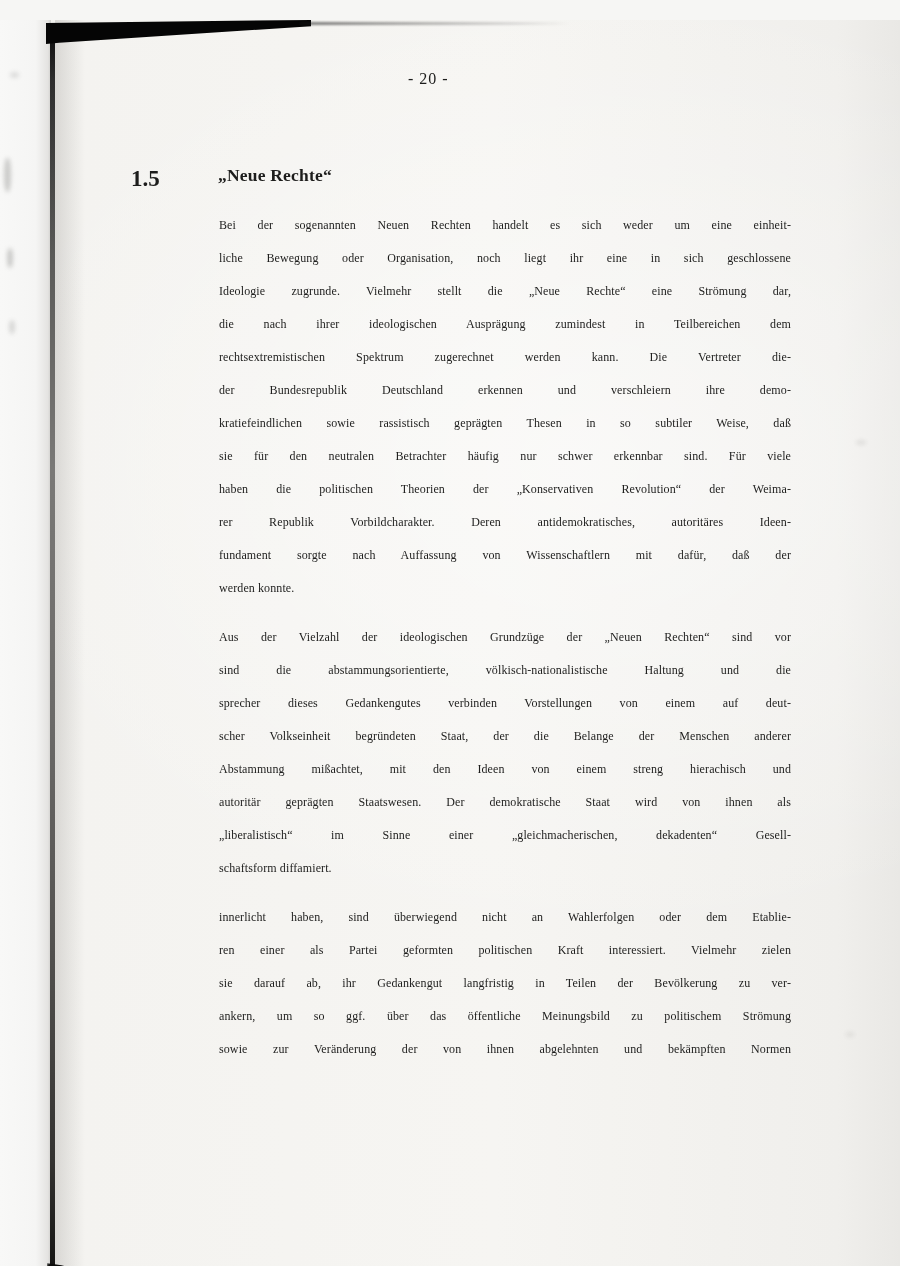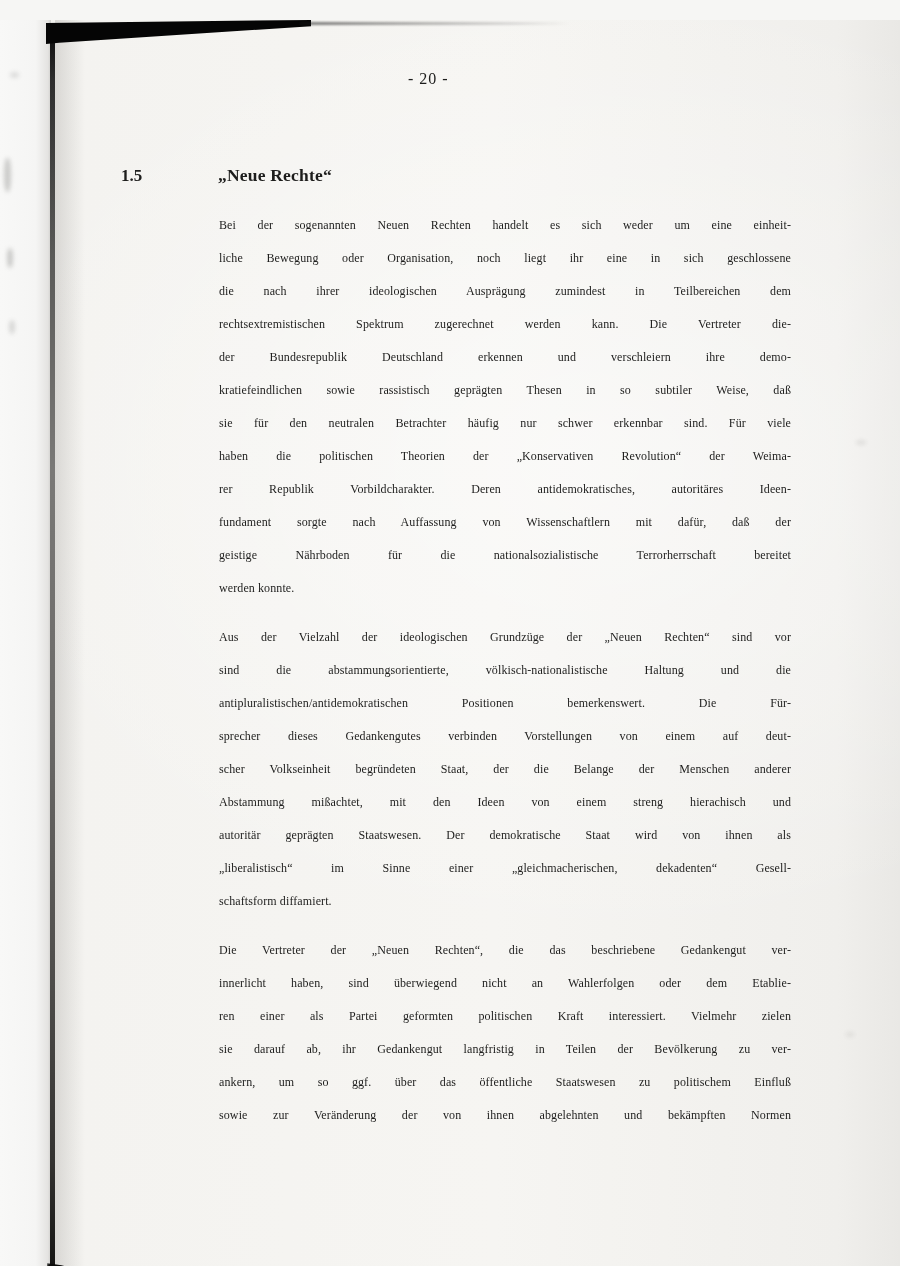--- a/index.html
+++ b/index.html
@@ -67,22 +67,22 @@
   .smudge.s6 { left: 846px; top: 1012px; width: 8px; height: 5px; opacity: .4; }
 
   .ink { color: #1d1d1c; }
 
   .page-number {
     position: absolute; left: 408px; top: 50px;
     font-size: 16px; letter-spacing: 1px;
   }
 
   .section-number {
-    position: absolute; left: 121px; top: 146px;
-    font-size: 17px; font-weight: bold;
+    position: absolute; left: 131px; top: 146px;
+    font-size: 23px; font-weight: bold;
   }
   .section-title {
     position: absolute; left: 218px; top: 145px;
     font-size: 17.5px; font-weight: bold; letter-spacing: 0.2px;
   }
 
   .body-text {
     position: absolute; left: 219px; top: 189px; width: 572px;
     font-size: 12px; letter-spacing: 0.1px;
   }
@@ -116,47 +116,45 @@
   <div class="page-number ink">- 20 -</div>
 
   <div class="section-number ink">1.5</div>
   <div class="section-title ink">„Neue Rechte“</div>
 
   <div class="body-text ink">
 
     <div class="para">
       <div class="line">Bei der sogenannten Neuen Rechten handelt es sich weder um eine einheit-</div>
       <div class="line">liche Bewegung oder Organisation, noch liegt ihr eine in sich geschlossene</div>
+      <div class="line">Ideologie zugrunde. Vielmehr stellt die „Neue Rechte“ eine Strömung dar,</div>
       <div class="line">die nach ihrer ideologischen Ausprägung zumindest in Teilbereichen dem</div>
       <div class="line">rechtsextremistischen Spektrum zugerechnet werden kann. Die Vertreter die-</div>
       <div class="line">der Bundesrepublik Deutschland erkennen und verschleiern ihre demo-</div>
       <div class="line">kratiefeindlichen sowie rassistisch geprägten Thesen in so subtiler Weise, daß</div>
       <div class="line">sie für den neutralen Betrachter häufig nur schwer erkennbar sind. Für viele</div>
       <div class="line">haben die politischen Theorien der „Konservativen Revolution“ der Weima-</div>
       <div class="line">rer Republik Vorbildcharakter. Deren antidemokratisches, autoritäres Ideen-</div>
       <div class="line">fundament sorgte nach Auffassung von Wissenschaftlern mit dafür, daß der</div>
-      <div class="line">geistige Nährboden für die nationalsozialistische Terrorherrschaft bereitet</div>
       <div class="line para-end">werden konnte.</div>
     </div>
 
     <div class="para">
       <div class="line">Aus der Vielzahl der ideologischen Grundzüge der „Neuen Rechten“ sind vor</div>
       <div class="line">sind die abstammungsorientierte, völkisch-nationalistische Haltung und die</div>
-      <div class="line">antipluralistischen/antidemokratischen Positionen bemerkenswert. Die Für-</div>
       <div class="line">sprecher dieses Gedankengutes verbinden Vorstellungen von einem auf deut-</div>
       <div class="line">scher Volkseinheit begründeten Staat, der die Belange der Menschen anderer</div>
       <div class="line">Abstammung mißachtet, mit den Ideen von einem streng hierachisch und</div>
       <div class="line">autoritär geprägten Staatswesen. Der demokratische Staat wird von ihnen als</div>
       <div class="line">„liberalistisch“ im Sinne einer „gleichmacherischen, dekadenten“ Gesell-</div>
       <div class="line para-end">schaftsform diffamiert.</div>
     </div>
 
     <div class="para">
-      <div class="line">Die Vertreter der „Neuen Rechten“, die das beschriebene Gedankengut ver-</div>
       <div class="line">innerlicht haben, sind überwiegend nicht an Wahlerfolgen oder dem Etablie-</div>
       <div class="line">ren einer als Partei geformten politischen Kraft interessiert. Vielmehr zielen</div>
       <div class="line">sie darauf ab, ihr Gedankengut langfristig in Teilen der Bevölkerung zu ver-</div>
-      <div class="line">ankern, um so ggf. über das öffentliche Staatswesen zu politischem Einfluß</div>
+      <div class="line">ankern, um so ggf. über das öffentliche Meinungsbild zu politischem Strömung</div>
       <div class="line">sowie zur Veränderung der von ihnen abgelehnten und bekämpften Normen</div>
     </div>
 
   </div>
 </div>
 
 </body></html>

